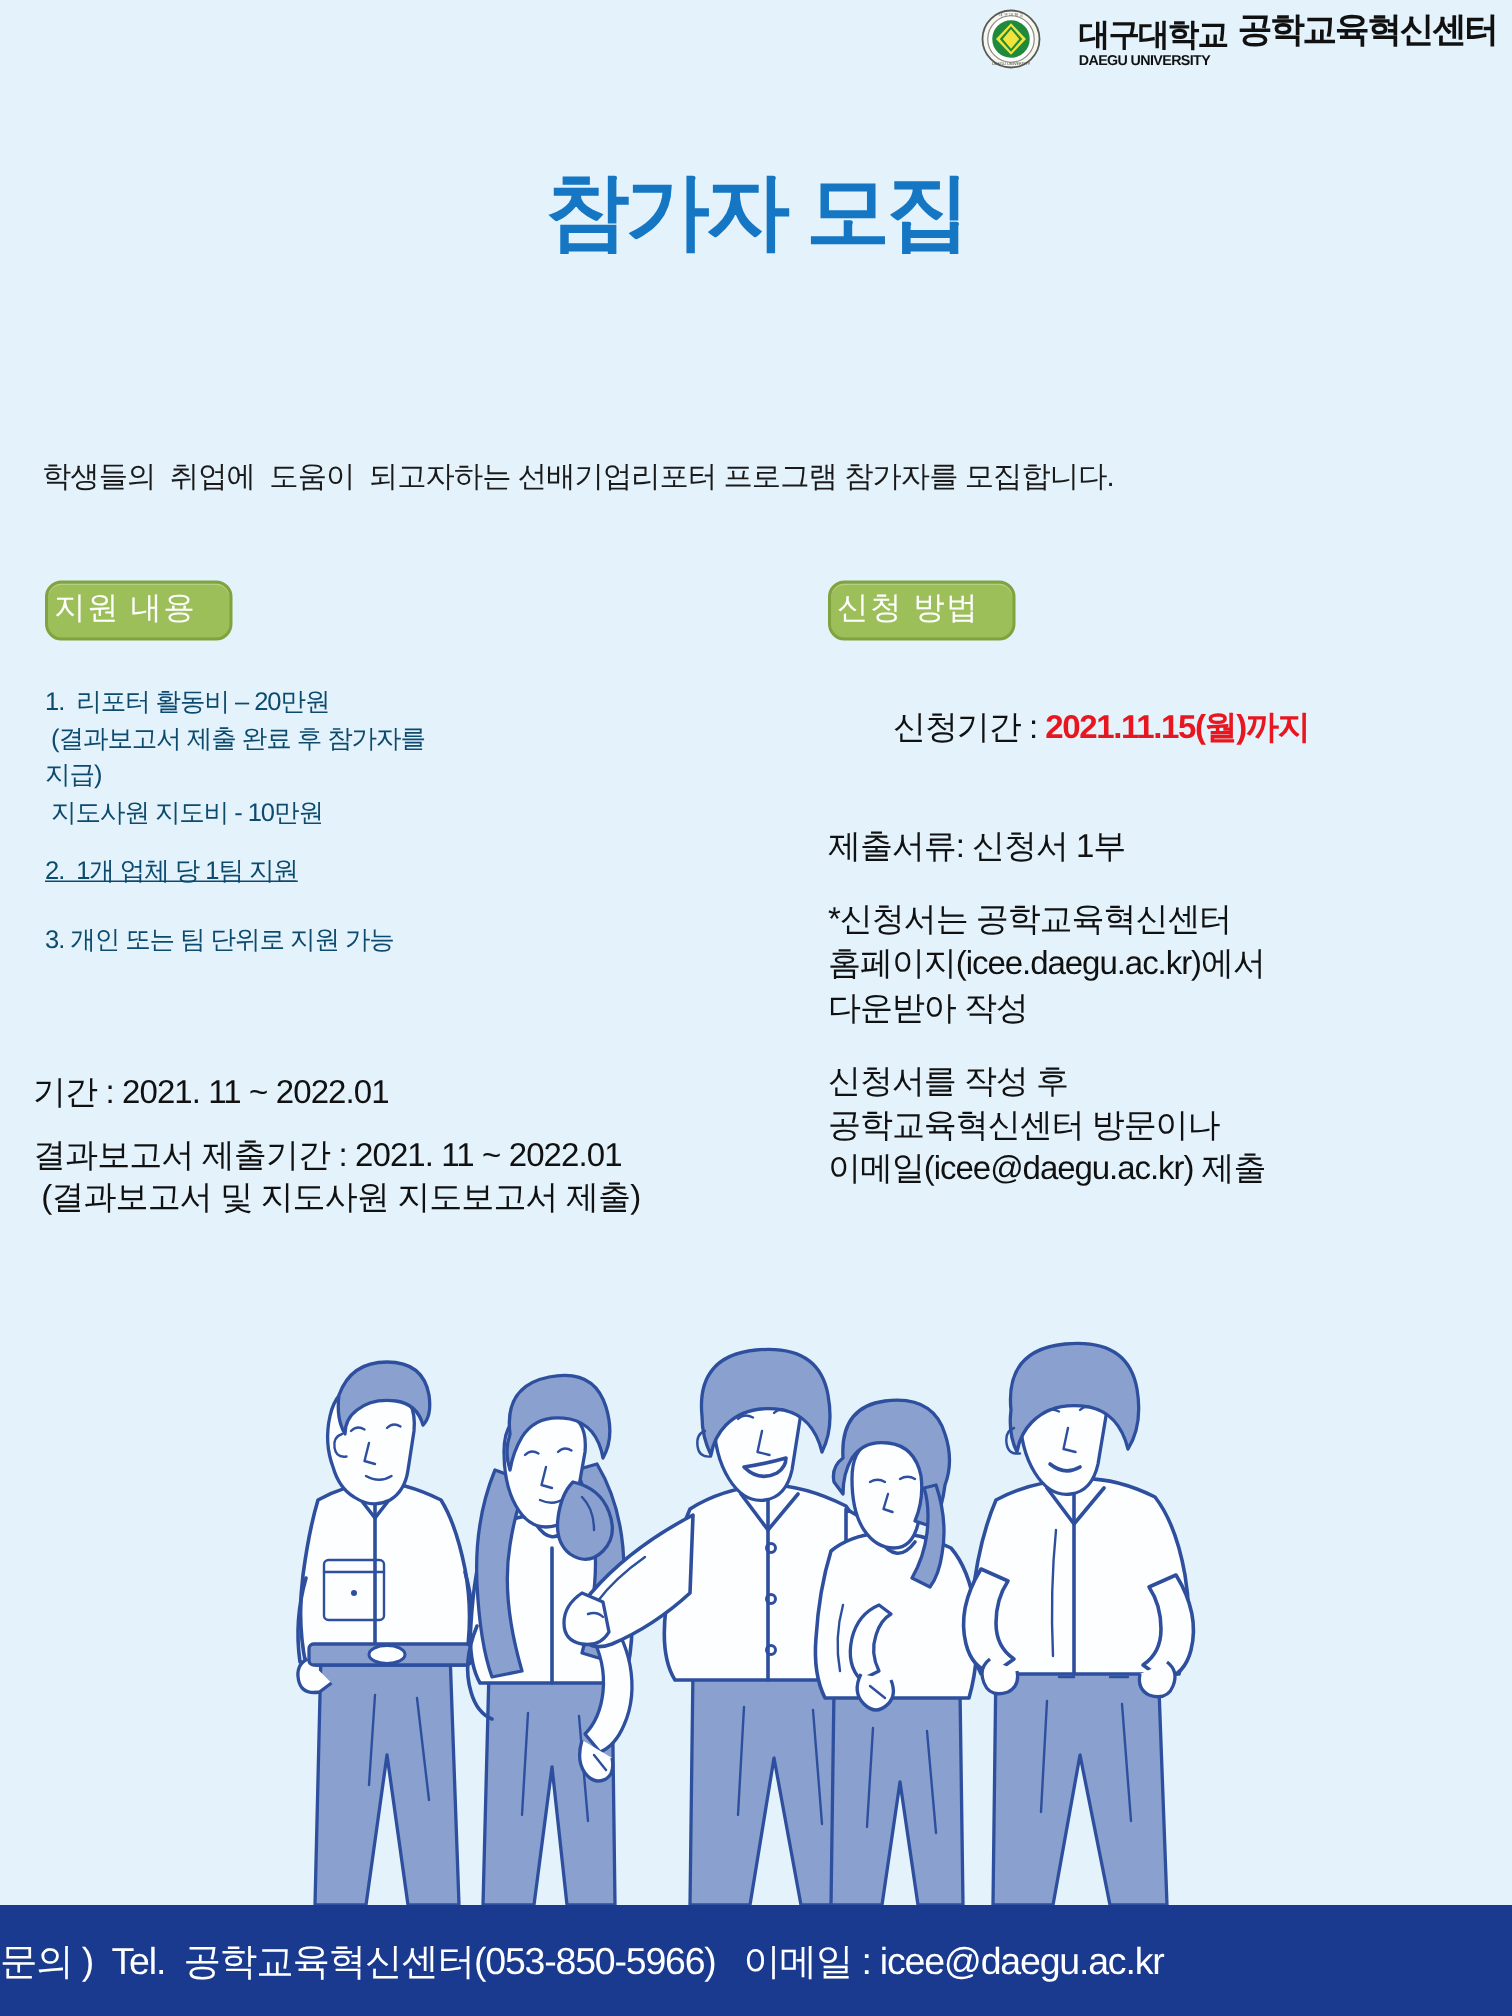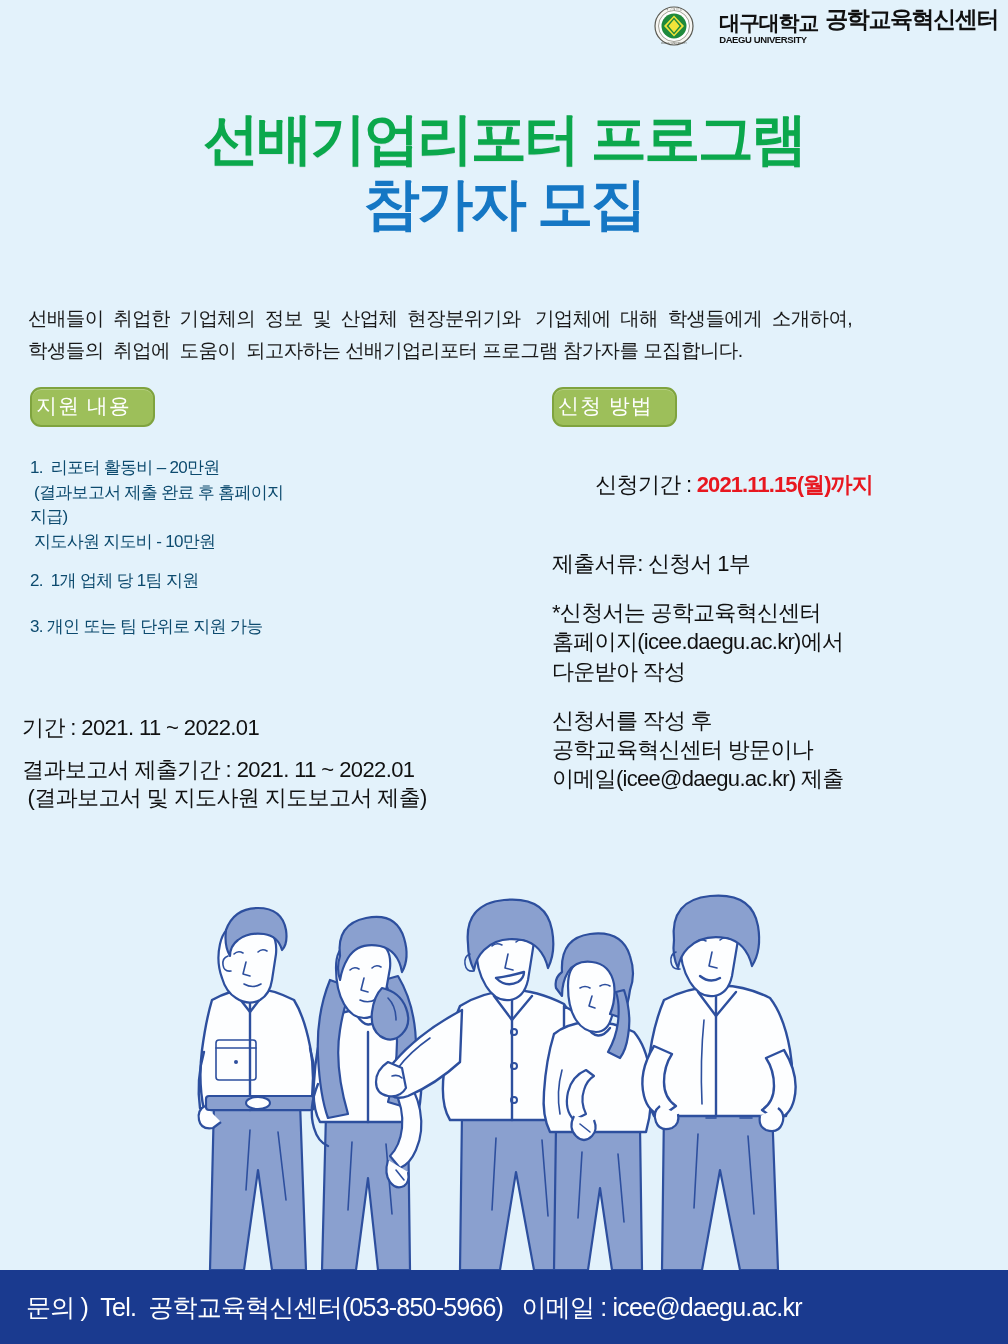--- a/index.html
+++ b/index.html
@@ -139,21 +139,21 @@
     width: 430px;
   }
   .list-block {
     margin-top: 30px;
     font-size: 17px;
     color: #0c4a6e;
     line-height: 1.33;
     letter-spacing: -0.7px;
   }
   .list-item { margin-bottom: 2px; white-space: pre-wrap; }
-  .gap-top { margin-top: 16px; }
+  .gap-top { margin-top: 16px; text-decoration: underline; }
   .gap-top-lg { margin-top: 24px; }
 
   .period-section {
     position: absolute;
     top: 700px;
     left: 22px;
     width: 600px;
   }
   .period-lines {
     margin-top: 14px;
@@ -200,21 +200,20 @@
     width: 1008px;
     height: 74px;
     background: #1a3a8f;
     display: flex;
     align-items: center;
   }
   .footer-text {
     color: #ffffff;
     font-size: 25px;
     letter-spacing: -0.8px;
-    padding-left: 26px;
     white-space: pre;
   }
 </style>
 </head>
 <body>
 
 <div class="poster">
 
   <div class="logo-bar">
     <span class="logo-emblem">
@@ -234,34 +233,32 @@
     <span class="logo-textblock">
       <span class="logo-kr-stack">
         <span class="logo-kr">대구대학교</span>
         <span class="logo-en">DAEGU UNIVERSITY</span>
       </span>
       <span class="logo-center">공학교육혁신센터</span>
     </span>
   </div>
 
   <div class="title-wrap">
-    <div class="title-main">선배기업리포터 프로그램</div>
     <div class="title-sub">참가자 모집</div>
   </div>
 
   <div class="intro">
-    <div>선배들이  취업한  기업체의  정보  및  산업체  현장분위기와   기업체에  대해  학생들에게  소개하여,</div>
     <div>학생들의  취업에  도움이  되고자하는 선배기업리포터 프로그램 참가자를 모집합니다.</div>
   </div>
 
   <div class="col-left">
     <span class="badge">지원 내용</span>
     <div class="list-block">
       <div class="list-item">1.  리포터 활동비 – 20만원</div>
-      <div class="list-item"> (결과보고서 제출 완료 후 홈페이지</div>
+      <div class="list-item"> (결과보고서 제출 완료 후 참가자를</div>
       <div class="list-item">지급)</div>
       <div class="list-item"> 지도사원 지도비 - 10만원</div>
       <div class="list-item gap-top">2.  1개 업체 당 1팀 지원</div>
       <div class="list-item gap-top-lg">3. 개인 또는 팀 단위로 지원 가능</div>
     </div>
   </div>
 
   <div class="period-section">
     <div class="period-lines">
       <div>기간 : 2021. 11 ~ 2022.01</div>

